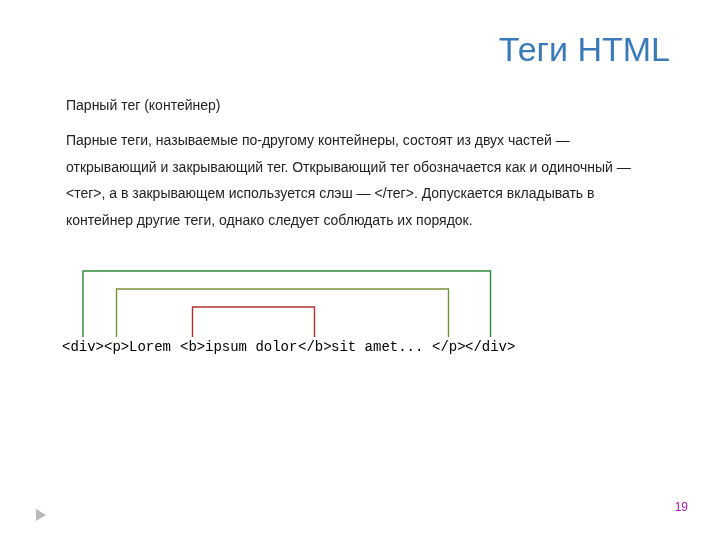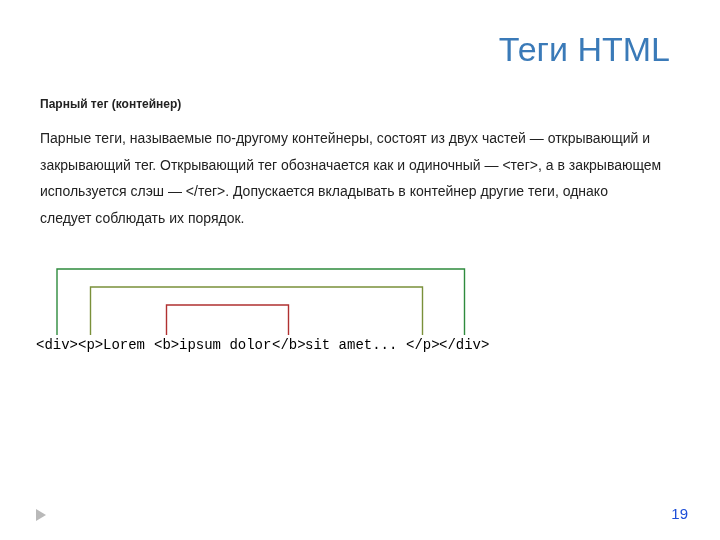--- a/index.html
+++ b/index.html
@@ -1,24 +1,24 @@
 <!DOCTYPE html>
 <html><head>
 <meta charset="utf-8">
 <style>
 html,body{margin:0;padding:0}
 body{width:720px;height:540px;background:#fff;font-family:Verdana,Geneva,sans-serif;color:#222;position:relative;box-sizing:border-box}
-.slide{padding:30px 50px 0 40px}
+.slide{padding:30px 50px 0 66px}
 .title{color:#3a7ab8;font-size:34px;font-weight:400;text-align:right;margin:0 0 28px 0;font-family:Arial,sans-serif}
-.subhead{font-weight:700;font-size:12px;margin:0 0 14px 0}
+.subhead{font-weight:400;font-size:14px;margin:0 0 14px 0}
 .body{font-size:14px;line-height:1.9;margin:0 8px 26px 0}
 .diagram{margin-top:10px;margin-left:-4px}
 .tag{color:#1a3cc9}
 .txt{color:#000}
-.pagenum{position:absolute;right:32px;bottom:18px;font-size:15px;color:#1d4ed8}
+.pagenum{position:absolute;right:32px;bottom:26px;font-size:12px;color:#a21caf}
 .arrow{position:absolute;left:34px;bottom:18px}
 .arrow svg{display:block}
 svg text{font-family:"Courier New",monospace;font-size:14px}
 </style>
 </head>
 <body>
 
 <div class="slide">
   <h1 class="title">Теги HTML</h1>
   <p class="subhead">Парный тег (контейнер)</p>

